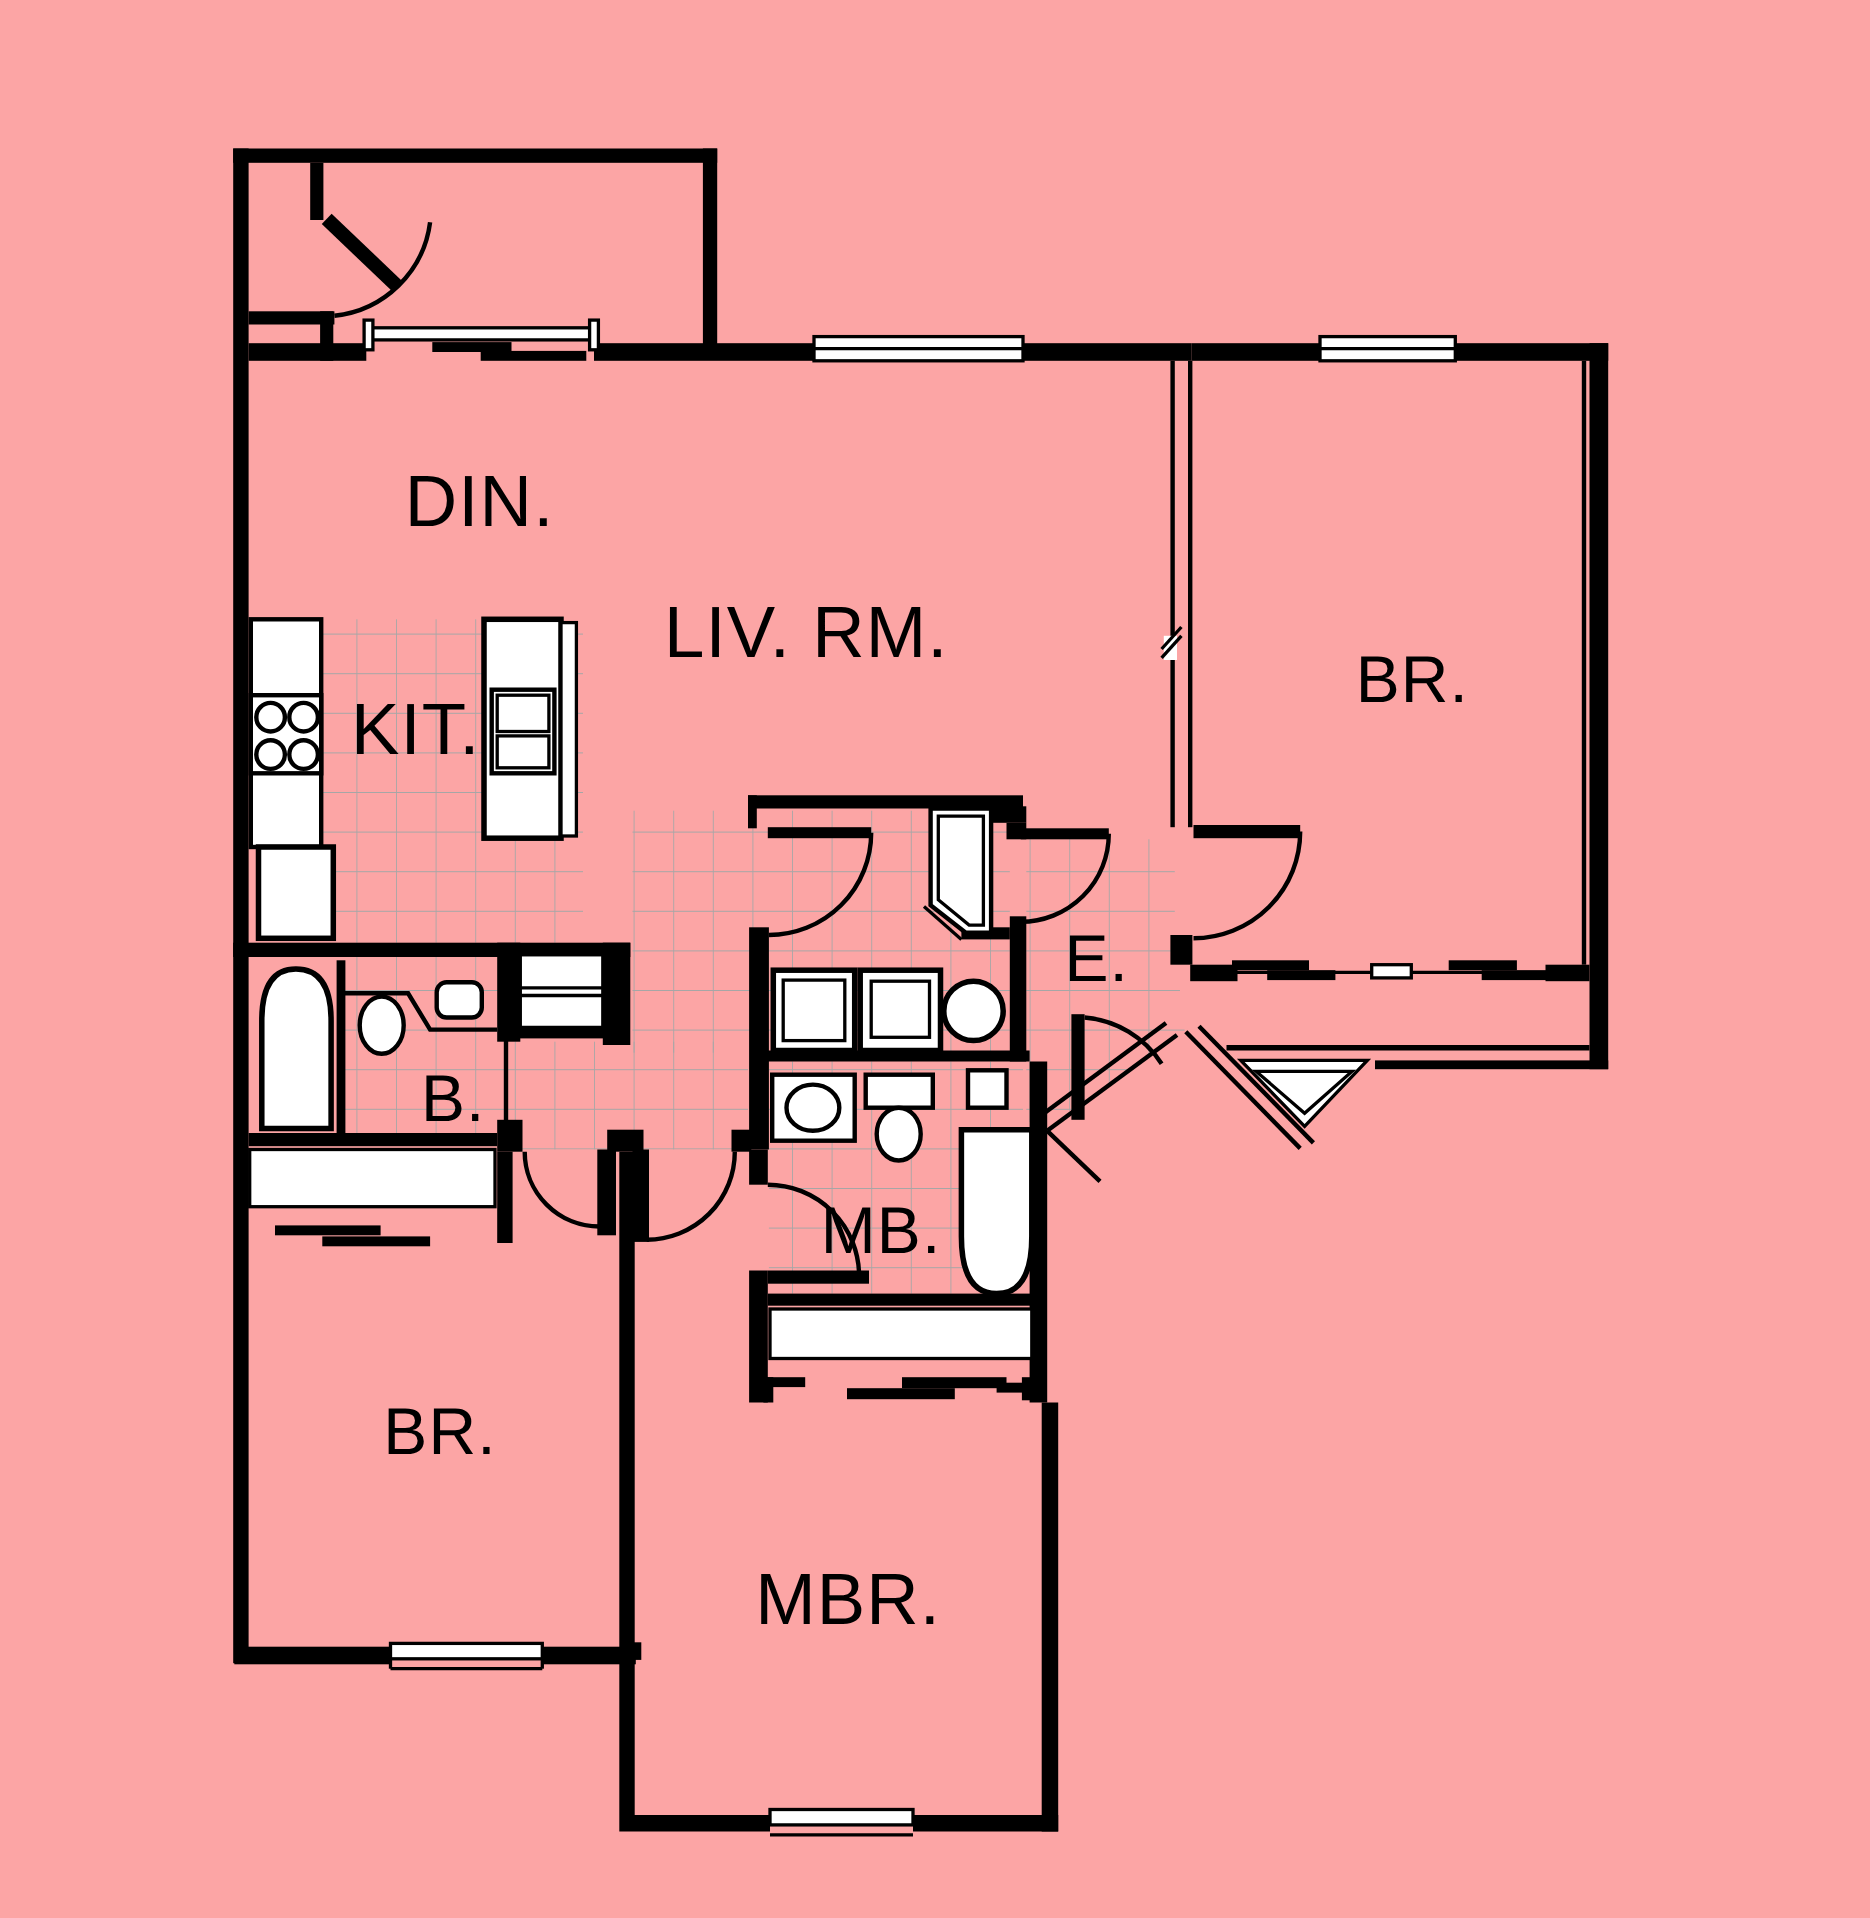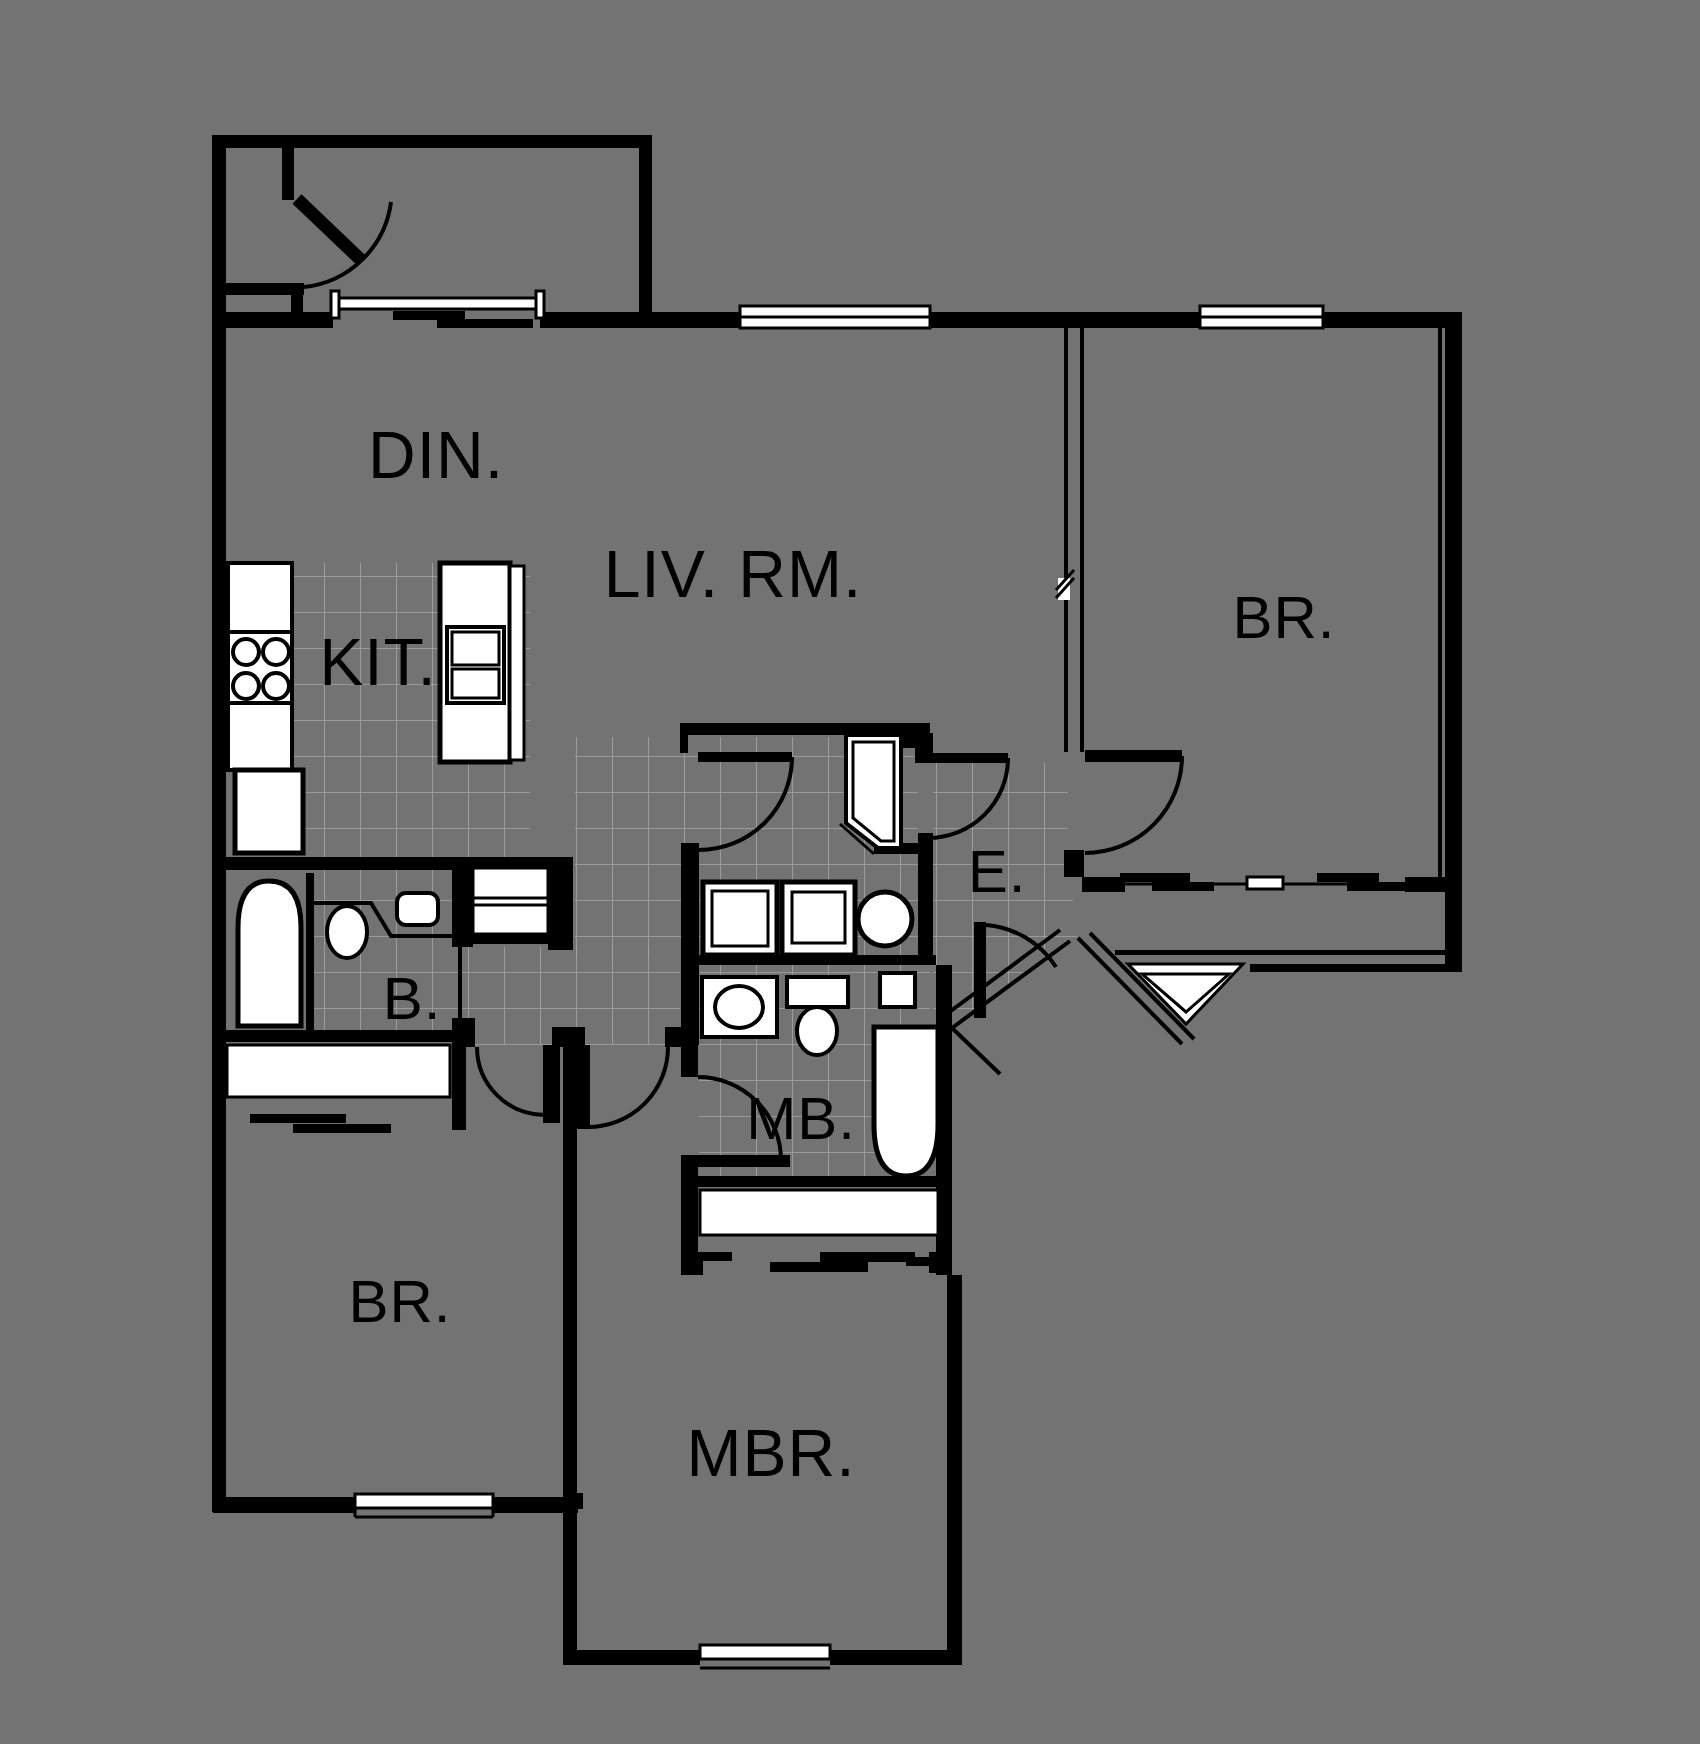--- a/index.html
+++ b/index.html
@@ -1,16 +1,16 @@
 <!DOCTYPE html>
 <html><head>
 <meta charset="utf-8">
 <style>
   html,body{margin:0;padding:0;background:#ffffff;}
-  .stage{width:1700px;height:1744px;position:relative;background:#737373;}
+  .stage{width:1700px;height:1744px;position:relative;background:#fca5a5;}
   svg{display:block;}
   .wall{fill:#000;stroke:none;}
   .thin{fill:none;stroke:#000;stroke-width:3;}
   .fix4{fill:#fff;stroke:#000;stroke-width:4;}
   .fix5{fill:#fff;stroke:#000;stroke-width:5;}
   .fix3{fill:#fff;stroke:#000;stroke-width:3;}
   .arc{fill:none;stroke:#000;stroke-width:4;}
   .leaf{fill:#000;stroke:none;}
   .winbox{fill:#fff;stroke:#000;stroke-width:3;}
   .room-label{font-family:"Liberation Sans","DejaVu Sans",sans-serif;fill:#000;

